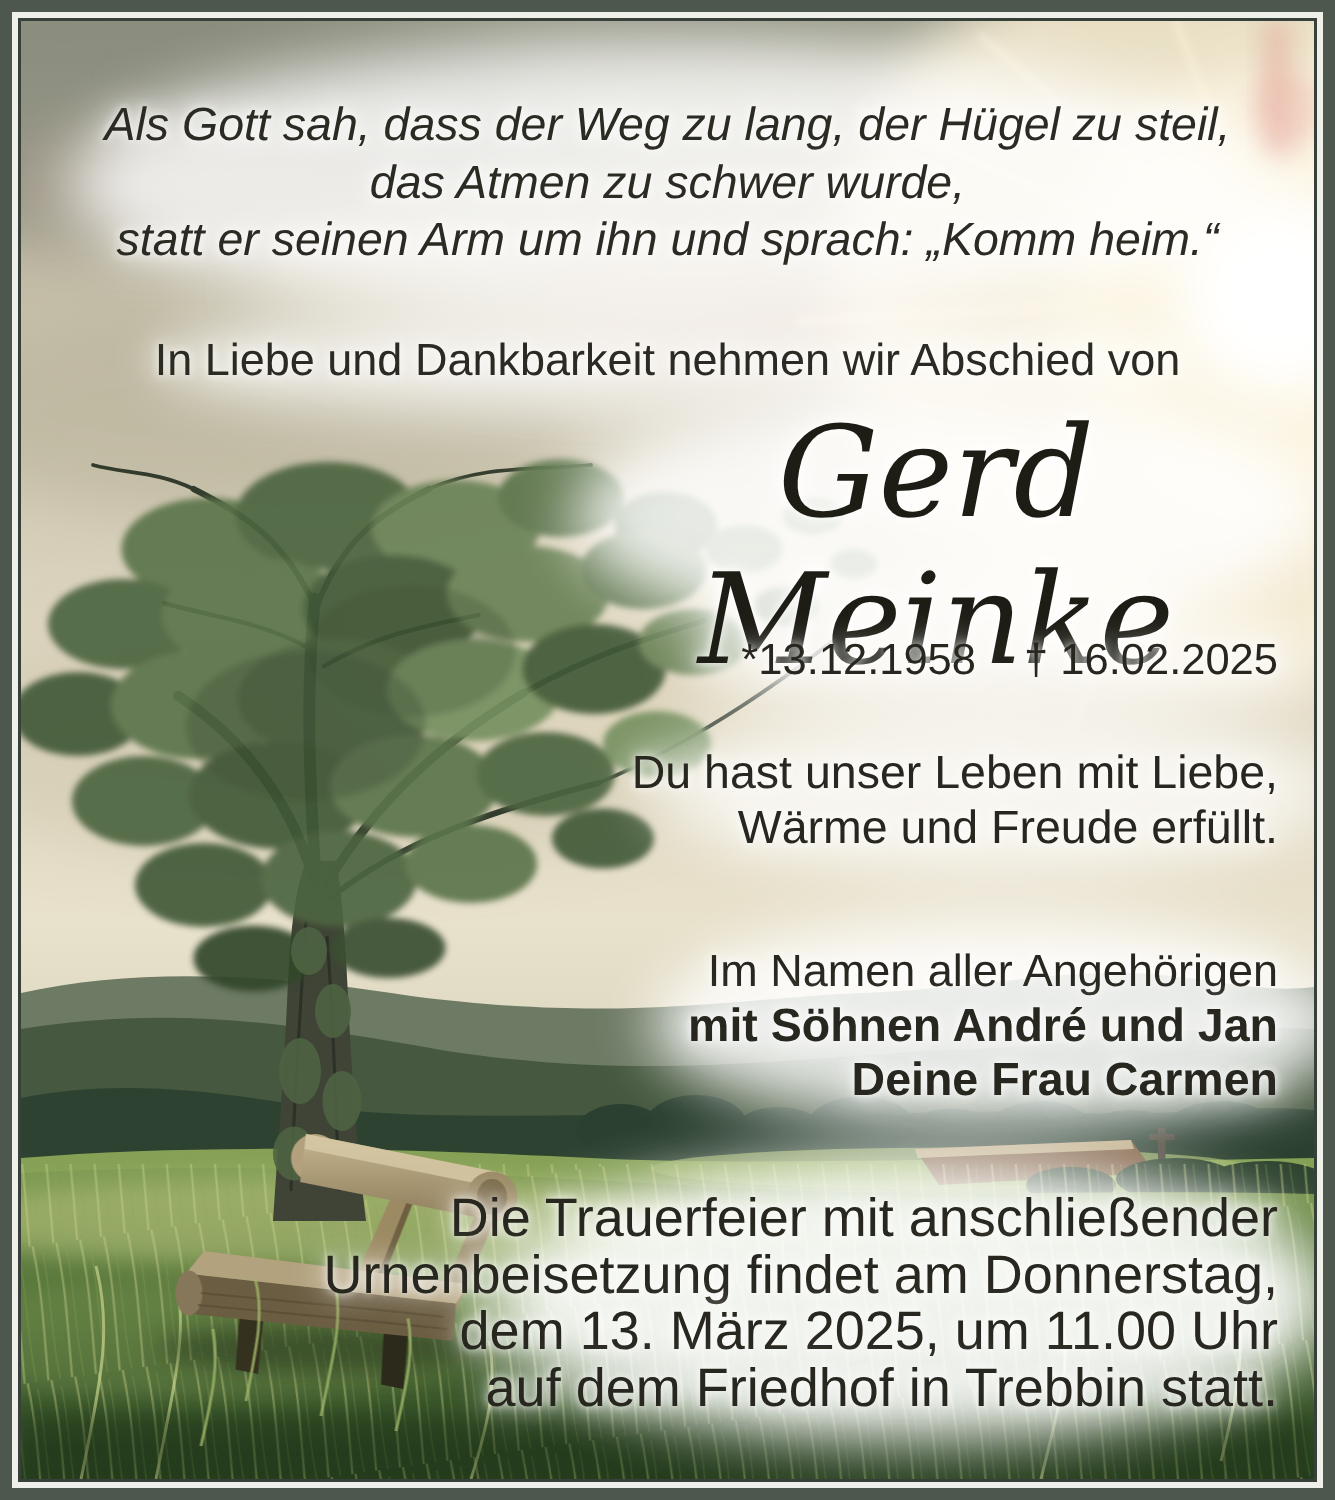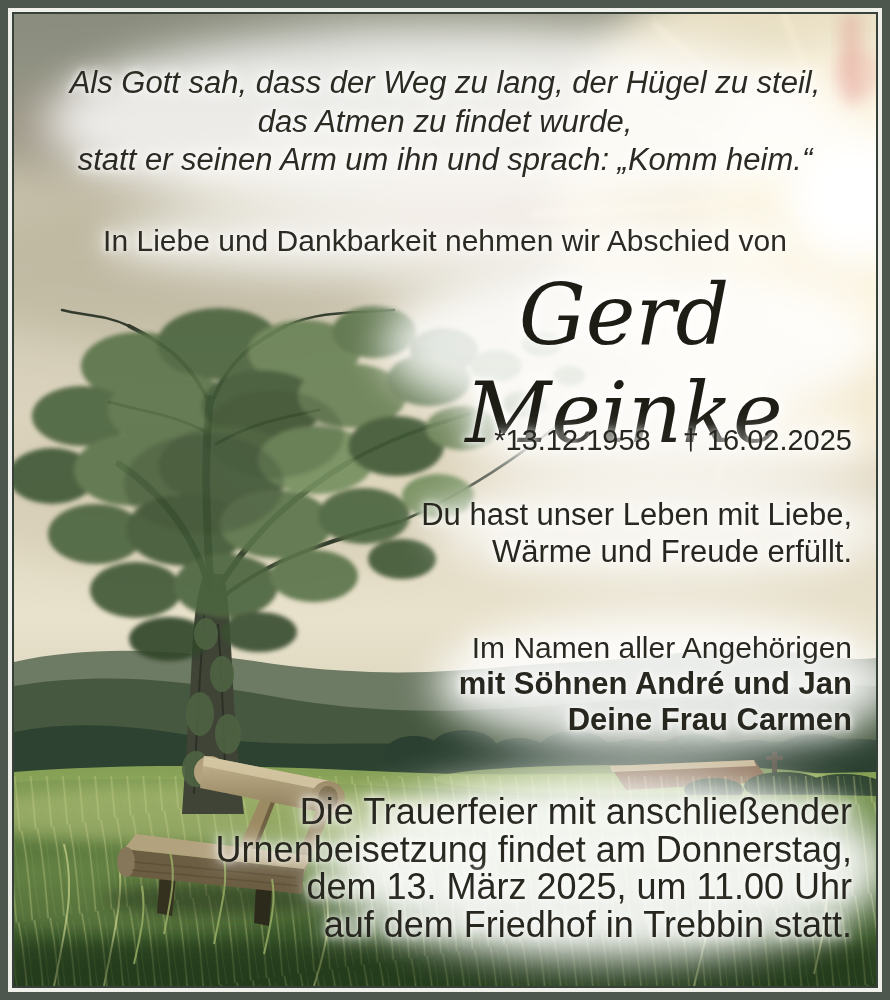--- a/index.html
+++ b/index.html
@@ -224,21 +224,21 @@
         <ellipse cx="618" cy="330" rx="250" ry="85" opacity=".85" filter="url(#b20)"></ellipse>
         <ellipse cx="660" cy="428" rx="210" ry="40" opacity=".7" filter="url(#b20)"></ellipse>
         <ellipse cx="650" cy="512" rx="230" ry="55" opacity=".7" filter="url(#b20)"></ellipse>
         <ellipse cx="655" cy="668" rx="235" ry="70" opacity=".85" filter="url(#b20)"></ellipse>
         <ellipse cx="595" cy="852" rx="280" ry="95" opacity=".9" filter="url(#b20)"></ellipse>
       </g>
     </svg>
 
     <div class="txt quote">
       <div>Als Gott sah, dass der Weg zu lang, der Hügel zu steil,</div>
-      <div>das Atmen zu findet wurde,</div>
+      <div>das Atmen zu schwer wurde,</div>
       <div>statt er seinen Arm um ihn und sprach: „Komm heim.“</div>
     </div>
 
     <div class="txt intro">In Liebe und Dankbarkeit nehmen wir Abschied von</div>
 
     <div class="txt name">Gerd Meinke</div>
 
     <div class="txt dates">
       <span>*13.12.1958</span>
       <span>† 16.02.2025</span>

